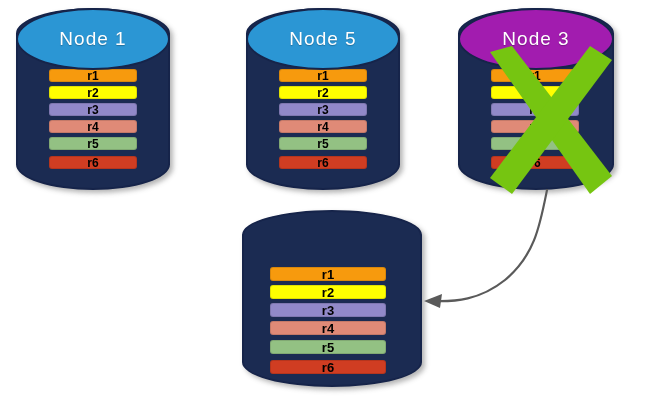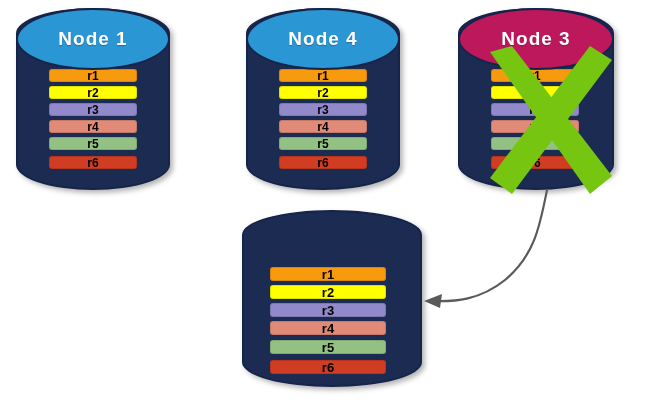--- a/index.html
+++ b/index.html
@@ -40,21 +40,21 @@
     background: #2b96d4;
     border: 2px solid #16244a;
     border-radius: 50%;
     box-sizing: border-box;
     display: flex;
     align-items: center;
     justify-content: center;
   }
   .node-label {
     color: #ffffff;
-    font-weight: bold;
+    font-weight: normal;
     letter-spacing: 1px;
     text-shadow: 0 1px 1px rgba(0,0,0,0.25);
     white-space: nowrap;
   }
   .rows {
     position: absolute;
     left: 0;
     top: 0;
     width: 100%;
   }
@@ -145,35 +145,35 @@
     <div class="node-body" style="background: rgb(27, 43, 82); border-color: rgb(22, 36, 74);"></div>
     <div class="rows">
       <div class="row-bar r0" style="background: rgb(247, 154, 13);">r1</div>
       <div class="row-bar r1" style="background: rgb(255, 255, 0);">r2</div>
       <div class="row-bar r2" style="background: rgb(145, 137, 201);">r3</div>
       <div class="row-bar r3" style="background: rgb(224, 138, 119);">r4</div>
       <div class="row-bar r4" style="background: rgb(147, 193, 131);">r5</div>
       <div class="row-bar r5" style="background: rgb(208, 61, 34);">r6</div>
     </div>
     <div class="node-top" style="background: rgb(43, 150, 212); border-color: rgb(22, 36, 74);">
-      <span class="node-label">Node  4</span>
+      <span class="node-label">Node  5</span>
     </div>
   </div>
 
   <div class="node n3 small">
     <div class="node-body" style="background: rgb(27, 43, 82); border-color: rgb(22, 36, 74);"></div>
     <div class="rows">
       <div class="row-bar r0" style="background: rgb(247, 154, 13);">r1</div>
       <div class="row-bar r1" style="background: rgb(255, 255, 0);">r2</div>
       <div class="row-bar r2" style="background: rgb(145, 137, 201);">r3</div>
       <div class="row-bar r3" style="background: rgb(224, 138, 119);">r4</div>
       <div class="row-bar r4" style="background: rgb(147, 193, 131);">r5</div>
       <div class="row-bar r5" style="background: rgb(208, 61, 34);">r6</div>
     </div>
-    <div class="node-top" style="background: #be185d; border-color: rgb(22, 36, 74);">
+    <div class="node-top" style="background: #a21caf; border-color: rgb(22, 36, 74);">
       <span class="node-label">Node  3</span>
     </div>
   </div>
 
   <svg class="cross" viewBox="0 0 122 148">
     <polygon id="cross-stroke-a" points="0,6 22,0 122,130 100,148" fill="#76c511"></polygon>
     <polygon id="cross-stroke-b" points="100,0 122,14 22,148 0,132" fill="#76c511"></polygon>
   </svg>
 
   <div class="node n4 big">

